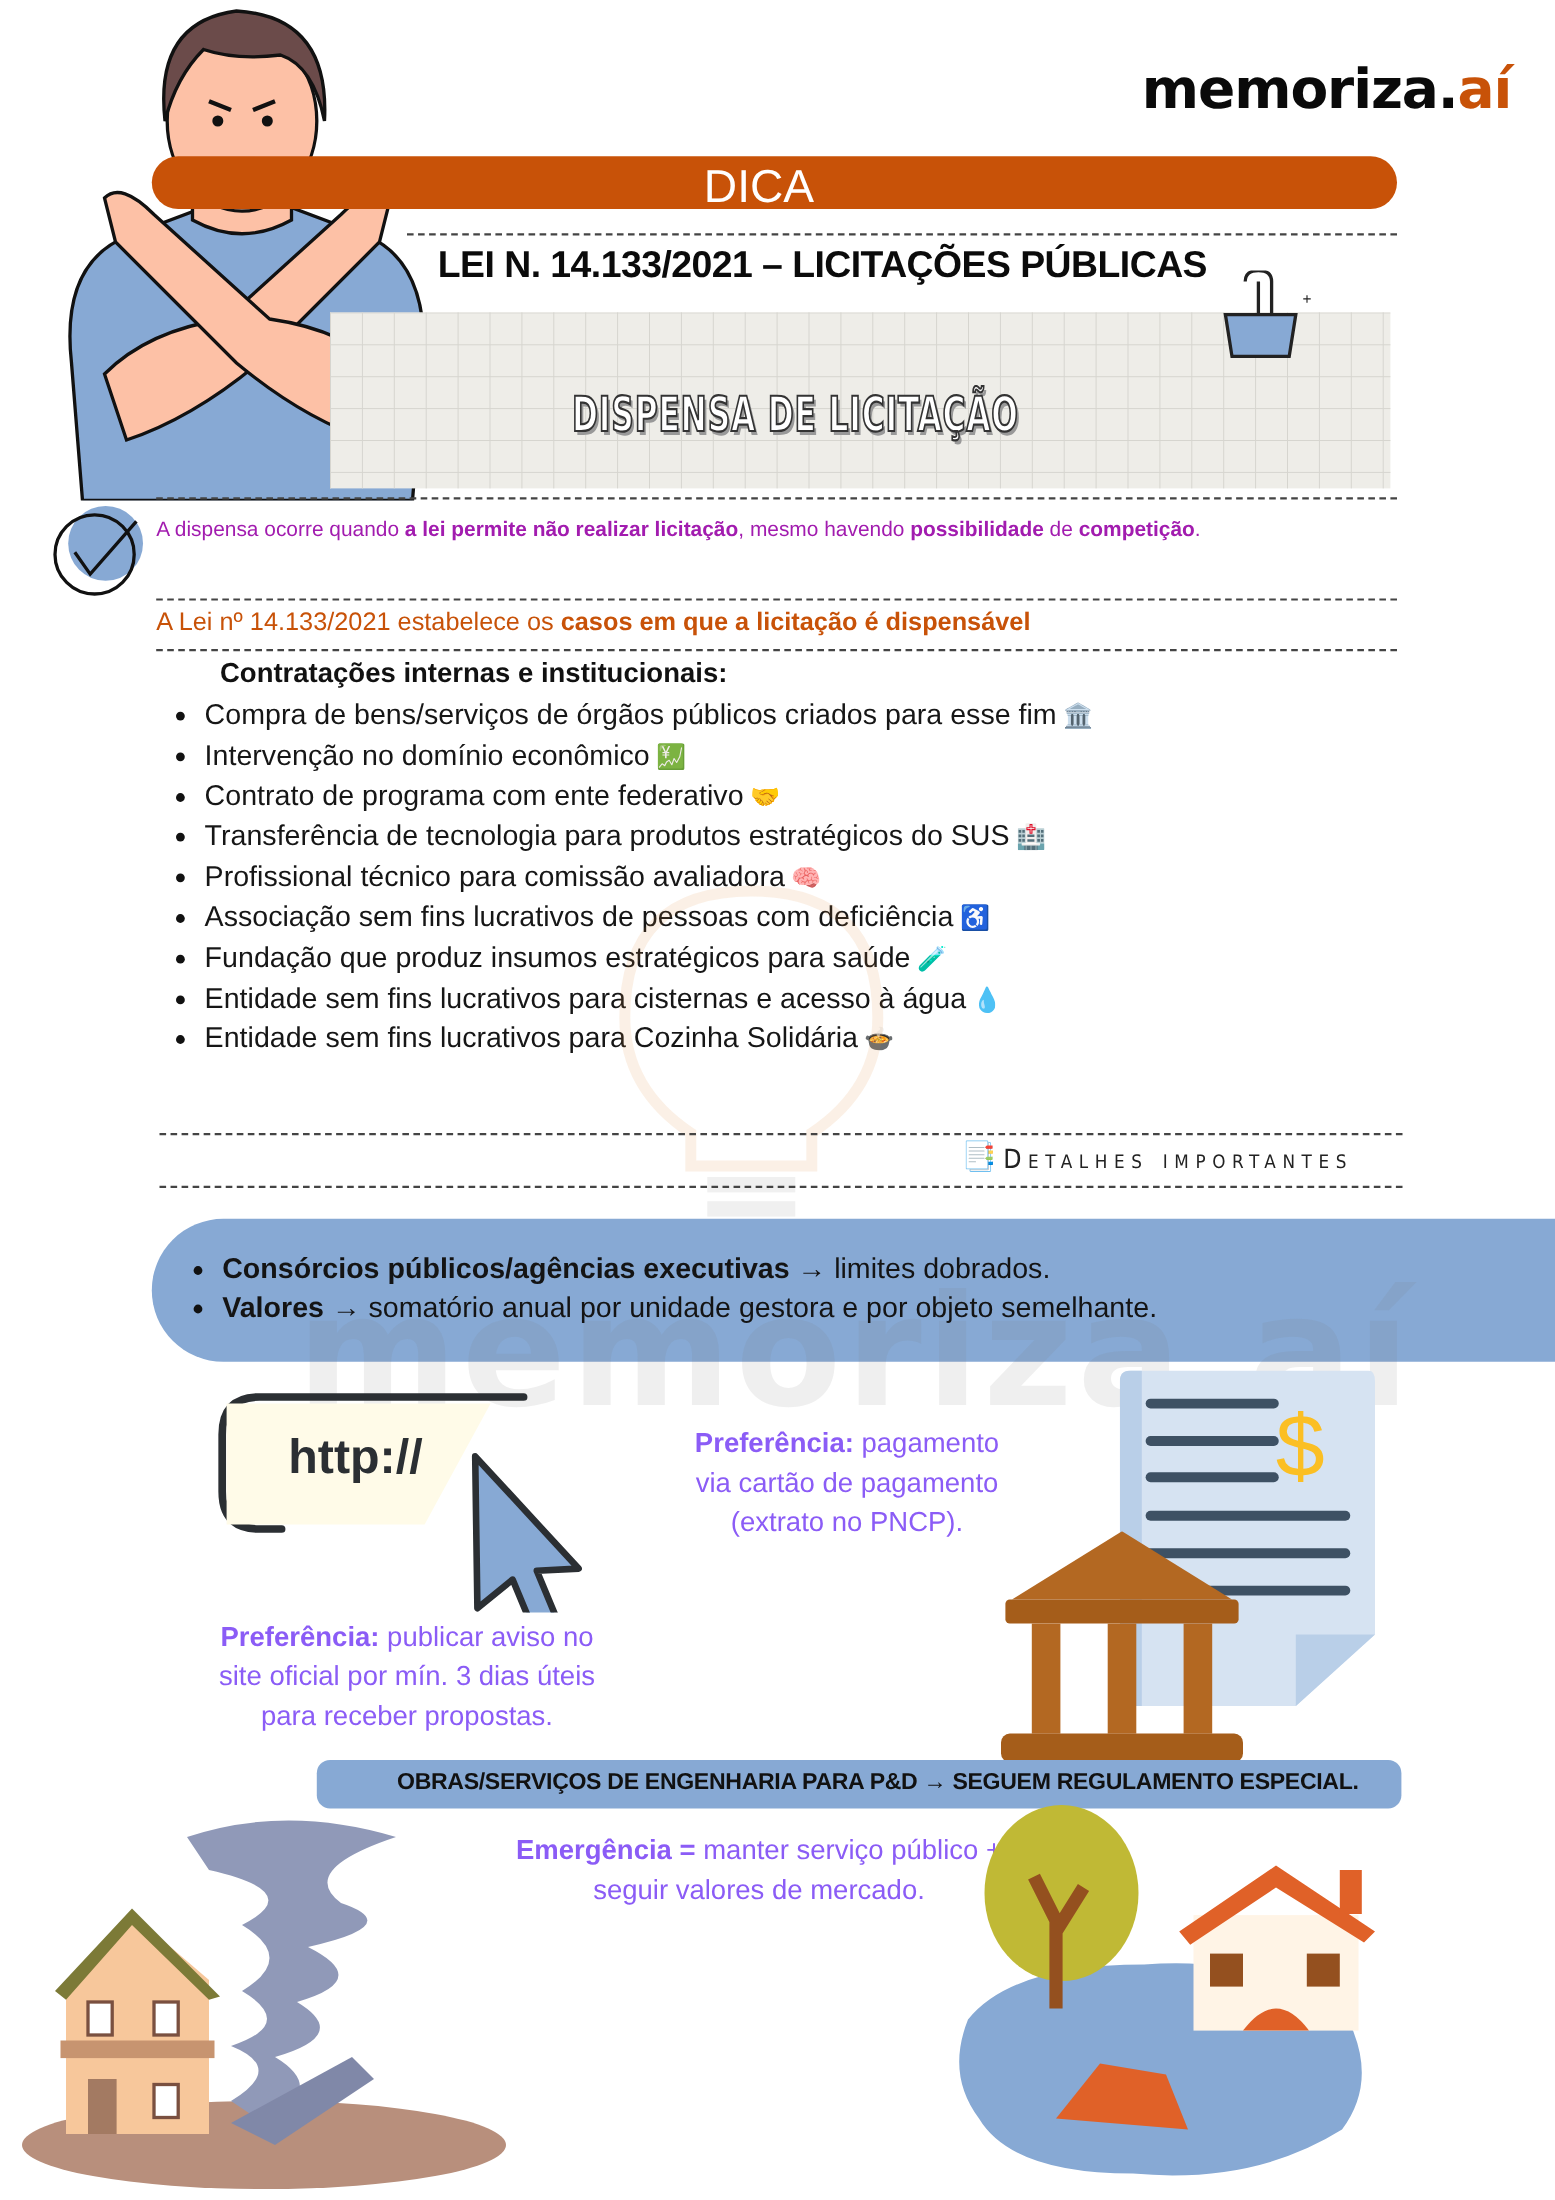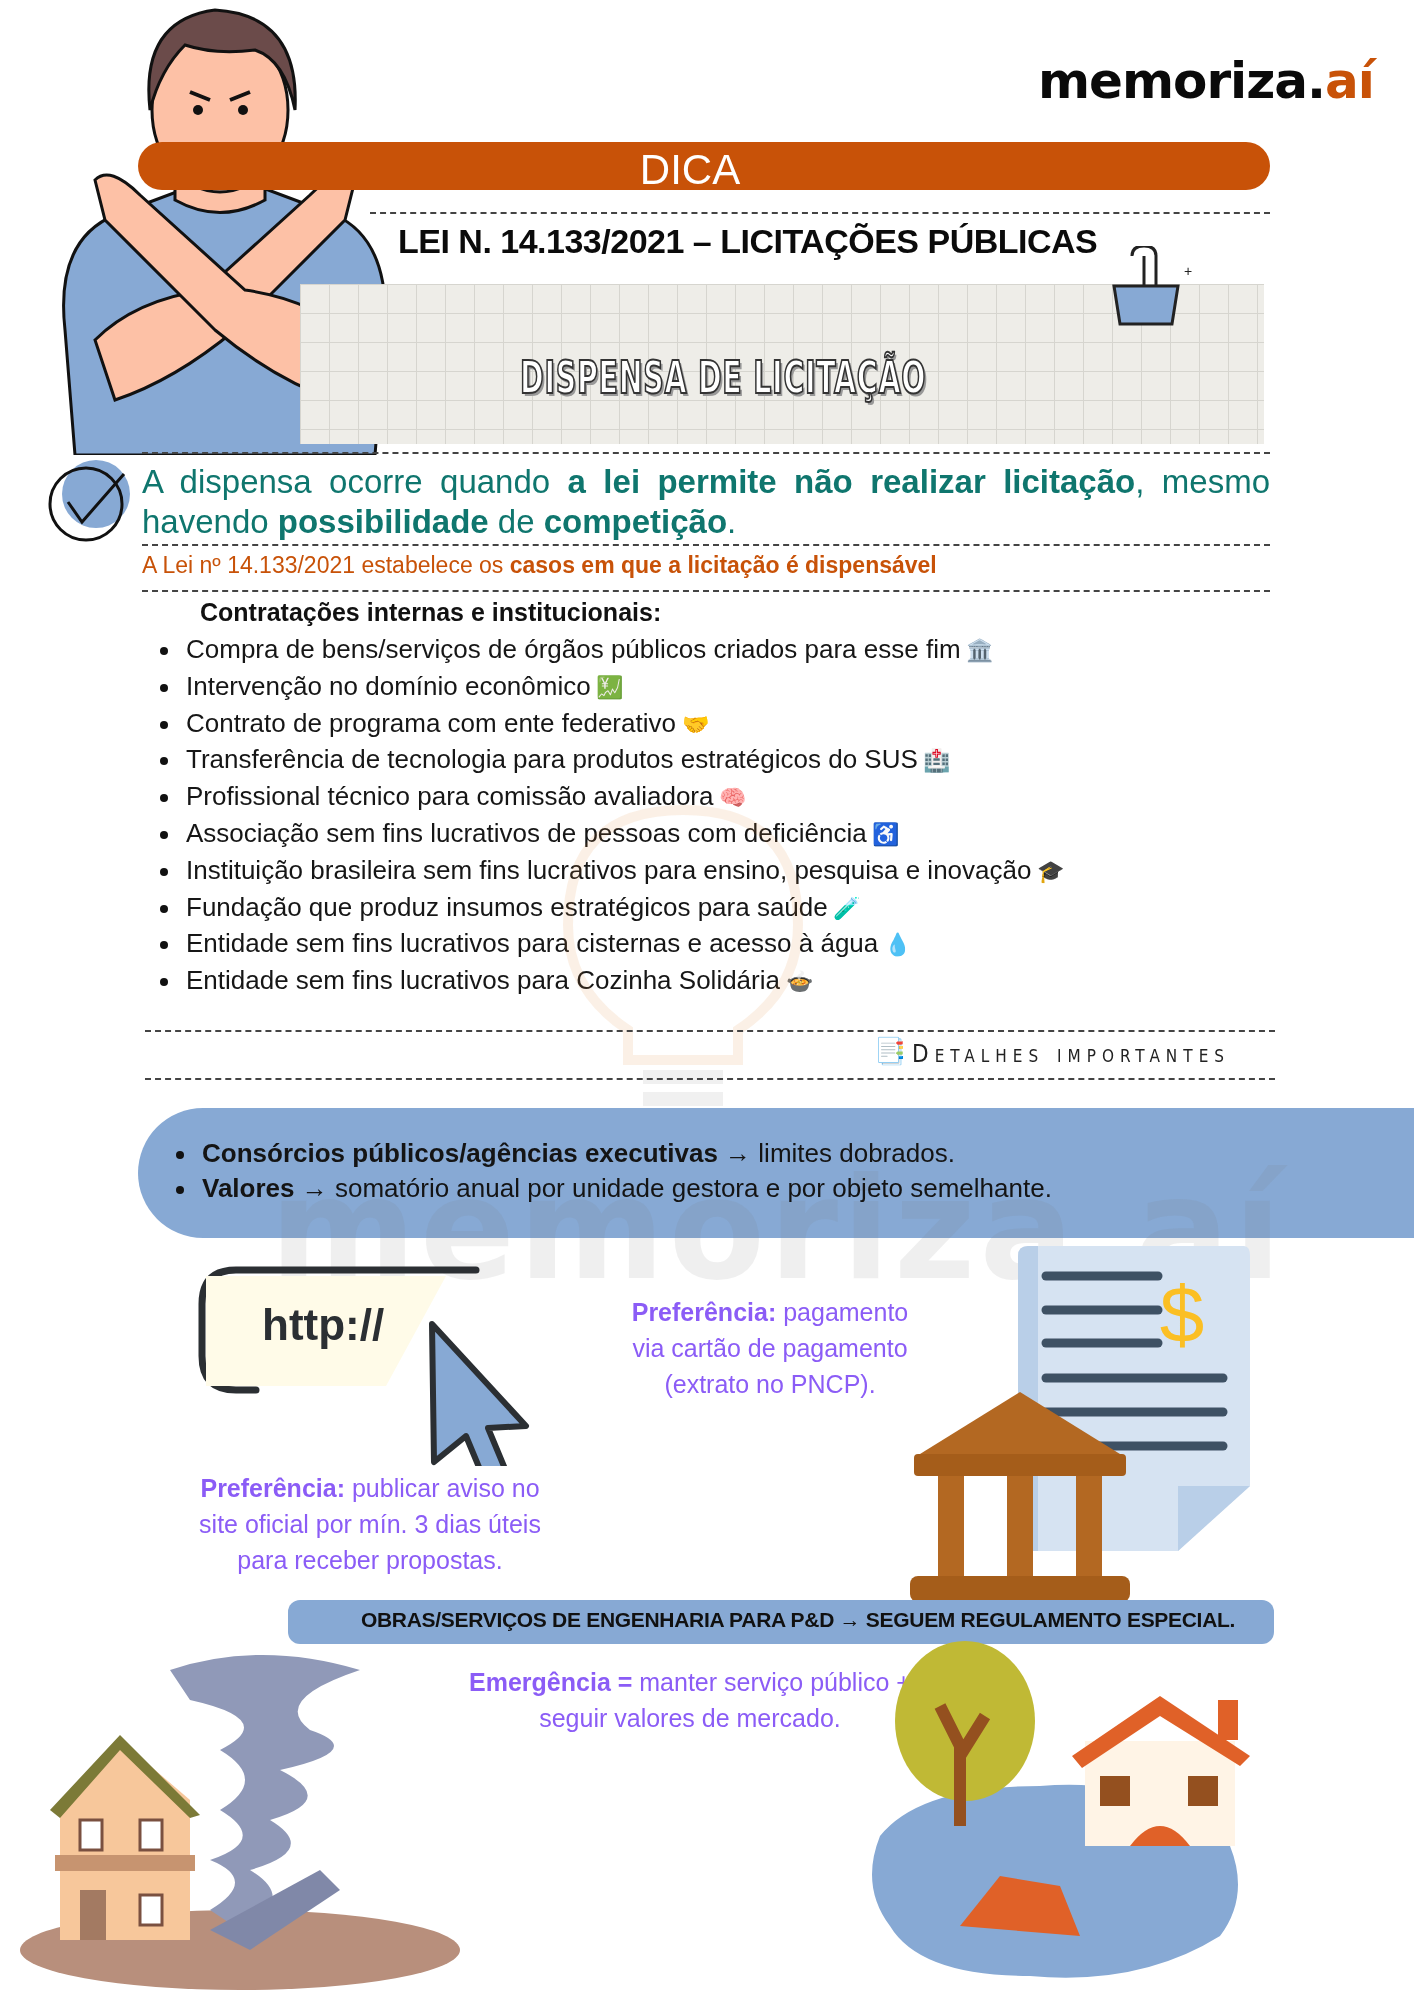--- a/index.html
+++ b/index.html
@@ -19,21 +19,21 @@
 
   .grid-paper { left: 300px; top: 284px; width: 964px; height: 160px;
     background-color: #eeede8;
     background-image:
       linear-gradient(#d6d5cf 1px, transparent 1px),
       linear-gradient(90deg, #d6d5cf 1px, transparent 1px);
     background-size: 29px 29px;
   }
   .dispensa { left: 520px; top: 352px; font-size: 44px; font-family: "DejaVu Sans Condensed", "DejaVu Sans", sans-serif; font-weight: bold; color: #fff; -webkit-text-stroke: 2px #333; text-shadow: 3px 3px 0 #999; letter-spacing: 1px; transform: scaleX(0.72); transform-origin: left center; }
 
-  .intro { left: 142px; top: 462px; width: 1128px; font-size: 33px; line-height: 40px; text-align: justify; text-align-last: left; color: #0f766e; }
+  .intro { left: 142px; top: 462px; width: 1128px; font-size: 19px; line-height: 40px; text-align: justify; text-align-last: left; color: #a21caf; }
   .intro b { font-weight: bold; }
 
   .lei-line { left: 142px; top: 552px; font-size: 23px; color: #c85208; }
   .lei-line b { font-weight: bold; }
 
   .section-title { left: 200px; top: 598px; font-size: 25px; font-weight: bold; color: #111; }
   .list { left: 160px; top: 632px; width: 1060px; list-style: none; }
   .list li { font-size: 26px; line-height: 35.8px; color: #161616; position: relative; padding-left: 26px; white-space: nowrap; }
   .list li::before { content: ""; position: absolute; left: 0; top: 15px; width: 8px; height: 8px; border-radius: 50%; background: #111; }
   .emoji { display: inline-block; margin-left: 6px; font-size: 22px; }
@@ -106,21 +106,20 @@
 <div class="abs dash" style="left:142px;top:590px;width:1128px;"></div>
 
 <div class="abs section-title">Contratações internas e institucionais:</div>
 <ul class="abs list">
   <li><span>Compra de bens/serviços de órgãos públicos criados para esse fim</span><span class="emoji">🏛️</span></li>
   <li><span>Intervenção no domínio econômico</span><span class="emoji">💹</span></li>
   <li><span>Contrato de programa com ente federativo</span><span class="emoji">🤝</span></li>
   <li><span>Transferência de tecnologia para produtos estratégicos do SUS</span><span class="emoji">🏥</span></li>
   <li><span>Profissional técnico para comissão avaliadora</span><span class="emoji">🧠</span></li>
   <li><span>Associação sem fins lucrativos de pessoas com deficiência</span><span class="emoji">♿</span></li>
-  <li><span>Instituição brasileira sem fins lucrativos para ensino, pesquisa e inovação</span><span class="emoji">🎓</span></li>
   <li><span>Fundação que produz insumos estratégicos para saúde</span><span class="emoji">🧪</span></li>
   <li><span>Entidade sem fins lucrativos para cisternas e acesso à água</span><span class="emoji">💧</span></li>
   <li><span>Entidade sem fins lucrativos para Cozinha Solidária</span><span class="emoji">🍲</span></li>
 </ul>
 
 <div class="abs" style="left:548px;top:800px;opacity:0.12;">
   <svg width="270" height="330" viewBox="0 0 270 330">
     <path d="M135 10 Q250 10 250 125 Q250 190 190 230 L190 260 L80 260 L80 230 Q20 190 20 125 Q20 10 135 10Z" fill="none" stroke="#e08a3a" stroke-width="10"></path>
     <rect x="95" y="270" width="80" height="14" fill="#888"></rect>
       <rect x="95" y="292" width="80" height="14" fill="#888"></rect>

